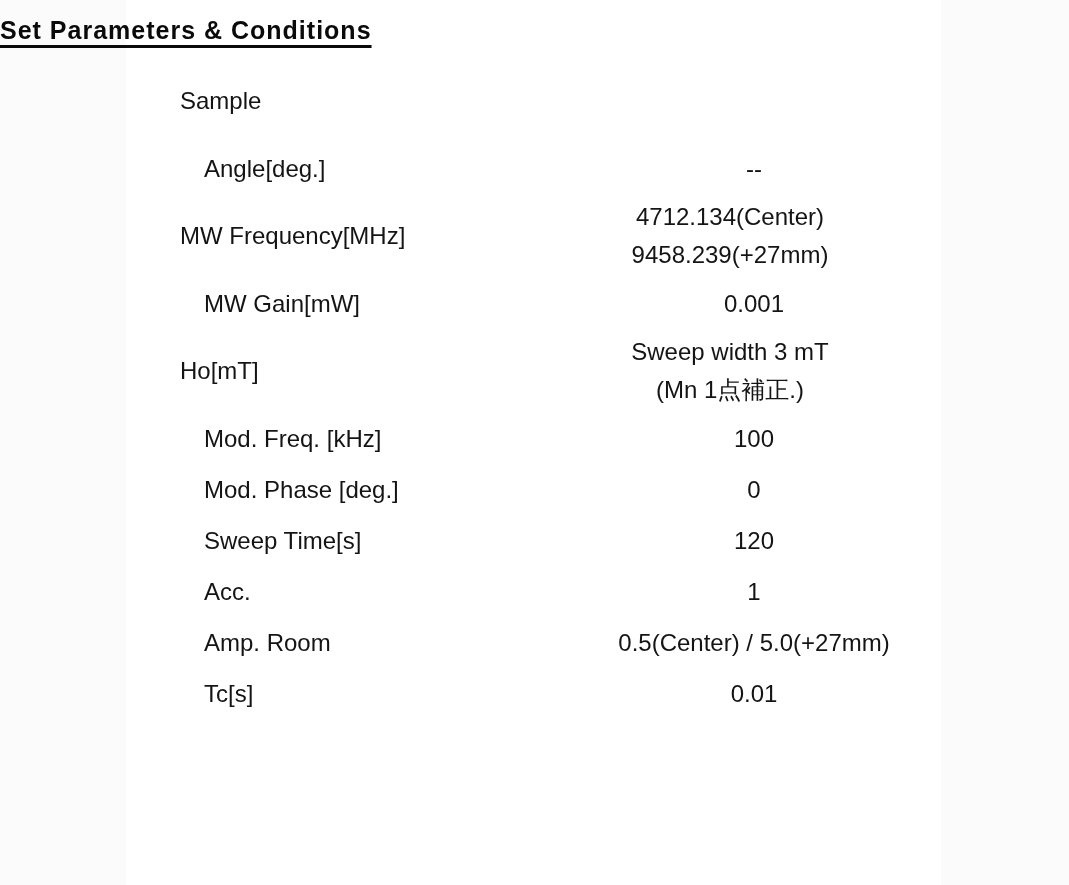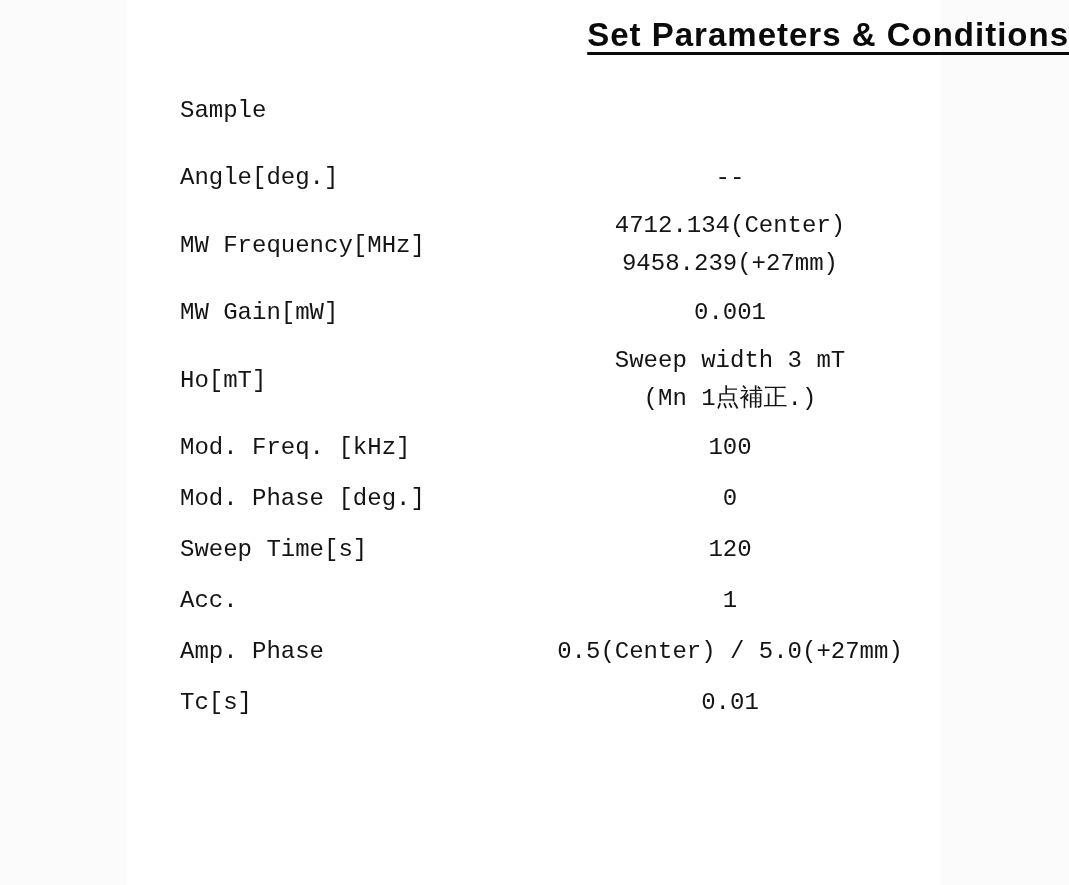--- a/index.html
+++ b/index.html
@@ -21,40 +21,39 @@
     top: 0;
     bottom: 0;
     background: #fbfbfb;
   }
   .margin-strip.left  { left: 0;  width: 126px; }
   .margin-strip.right { right: 0; width: 128px; }
 
   .page-title {
     position: relative;
     margin: 16px auto 0 auto;
-    text-align: right;
-    font-size: 33px;
+    text-align: left;
+    font-size: 25px;
     font-weight: bold;
     letter-spacing: 1px;
     text-decoration: underline;
     text-underline-offset: 6px;
     text-decoration-thickness: 2.5px;
     color: #0a0a0a;
   }
 
   .params-table {
     position: relative;
     margin-top: 14px;
-    font-family: Liberation Mono, monospace;
   }
   .row {
     display: flex;
     align-items: center;
   }
-  .row.single { min-height: 51px; }
+  .row.single { min-height: 51px; padding-left: 24px; }
   .row.double { min-height: 84px; }
 
   .param-label {
     margin-left: 180px;
     width: 320px;
     font-size: 24px;
     color: #141414;
     flex: 0 0 auto;
   }
   .param-value {
@@ -135,21 +134,21 @@
   </div>
 
   <div class="row single">
     <div class="param-label">Acc.</div>
     <div class="param-value">
       <span class="value-line">1</span>
     </div>
   </div>
 
   <div class="row single">
-    <div class="param-label">Amp. Phase</div>
+    <div class="param-label">Amp. Room</div>
     <div class="param-value">
       <span class="value-line">0.5(Center) / 5.0(+27mm)</span>
     </div>
   </div>
 
   <div class="row single">
     <div class="param-label">Tc[s]</div>
     <div class="param-value">
       <span class="value-line">0.01</span>
     </div>

